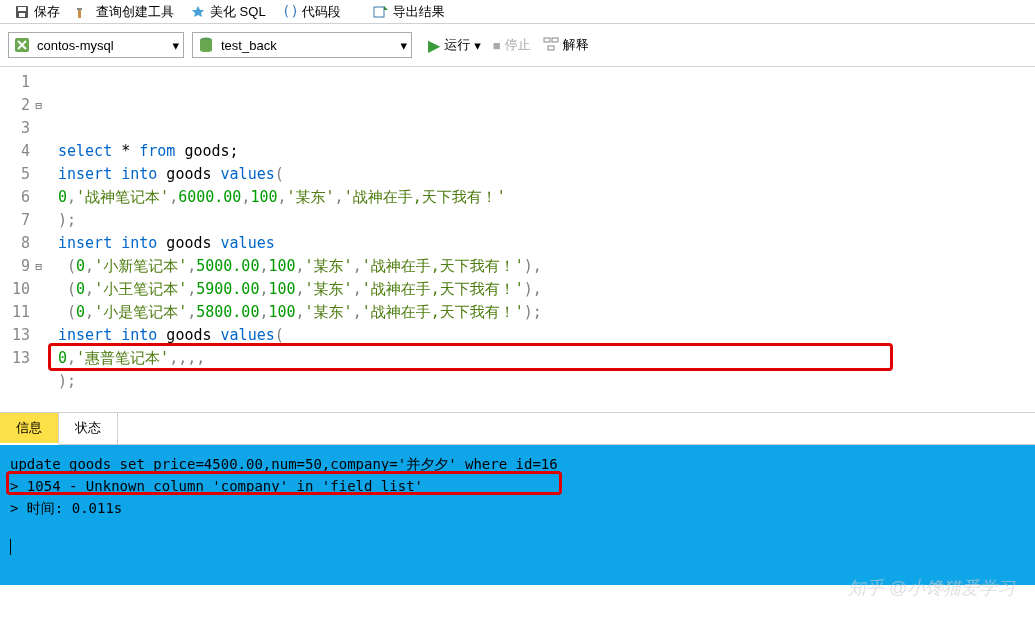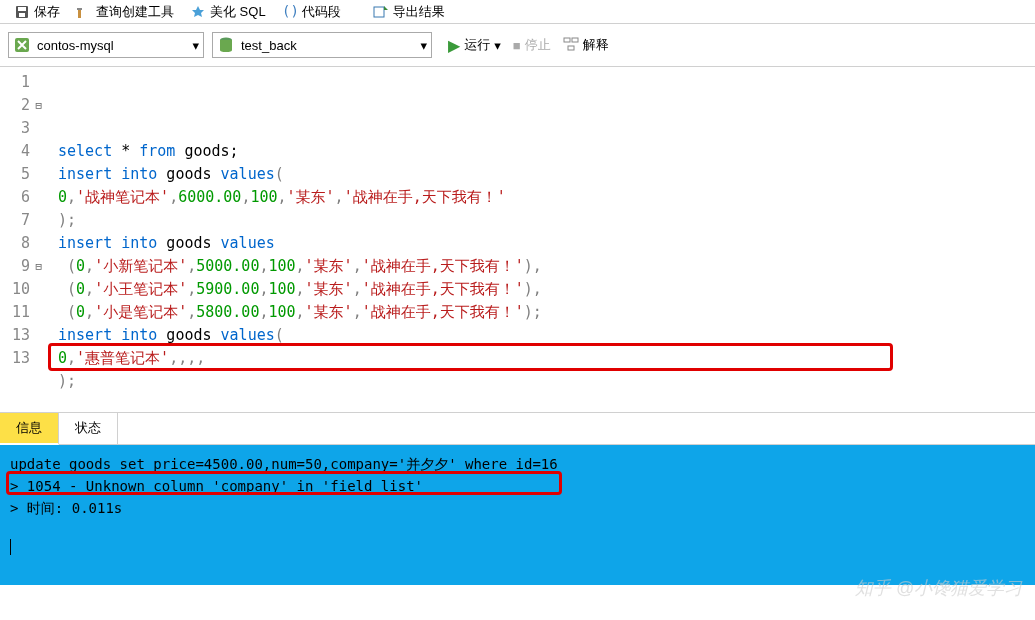--- a/index.html
+++ b/index.html
@@ -16,37 +16,37 @@
     .action-btn { display: flex; align-items: center; gap: 4px; cursor: pointer; }
     
     .editor { display: flex; background: #fff; height: 345px; overflow: hidden; }
     .gutter { width: 50px; background: #fff; text-align: right; padding: 4px 8px 4px 4px; color: #888; font-family: Consolas, monospace; font-size: 15px; line-height: 23px; }
     .gutter-line { display: flex; justify-content: flex-end; align-items: center; gap: 2px; }
     .fold-mark { color: #666; font-size: 11px; width: 10px; }
     .code { flex: 1; padding: 4px 8px; font-family: Consolas, monospace; font-size: 15px; line-height: 23px; white-space: pre; position: relative; }
     
     .kw { color: #0066cc; }
     .num { color: #009900; }
-    .str { color: #b91c1c; }
+    .str { color: #4d7c0f; }
     .sym { color: #808080; }
     .plain { color: #000; }
     
     .highlight-box { position: absolute; border: 3px solid #e00000; border-radius: 4px; }
     .highlight-box-1 { left: -2px; top: 276px; width: 845px; height: 28px; }
     
     .tabs-section { border-top: 1px solid #d0d0d0; }
     .tabs { display: flex; border-bottom: 1px solid #d0d0d0; }
     .tab { padding: 6px 16px; cursor: pointer; border-right: 1px solid #d0d0d0; }
     .tab.active { background: #fde047; border-bottom: 2px solid #fff; margin-bottom: -1px; }
     
     .output { padding: 8px 10px; font-family: Consolas, monospace; font-size: 14px; line-height: 22px; background: #0ea5e9; position: relative; height: 140px; }
     .output-line { white-space: pre; }
     .highlight-box-2 { position: absolute; border: 3px solid #e00000; border-radius: 4px; left: 6px; top: 26px; width: 556px; height: 24px; }
     
-    .watermark { position: absolute; right: 13px; bottom: 20px; color: #ccc; font-size: 18px; font-style: italic; opacity: 0.6; }
+    .watermark { position: absolute; right: 20px; bottom: 20px; color: #ccc; font-size: 18px; font-style: italic; opacity: 0.6; }
   </style>
 </head>
 <body>
 
 <div class="top-toolbar">
   <div class="tool-btn">
     <span class="tool-icon">
       <svg viewBox="0 0 16 16" width="16" height="16">
           <rect x="2" y="2" width="12" height="12" rx="1" fill="#555"></rect>
           <rect x="4" y="3" width="8" height="4" fill="#fff"></rect>
@@ -86,21 +86,21 @@
       <svg viewBox="0 0 16 16" width="16" height="16">
           <rect x="1" y="3" width="10" height="10" fill="none" stroke="#3878b0"></rect>
           <path d="M11 2 L15 6 L11 6 Z" fill="#3a8a3a"></path>
         </svg>
     </span>
     <span>导出结果</span>
   </div>
 </div>
 
 <div class="connection-bar">
-  <div class="dropdown" style="width:196px">
+  <div class="dropdown" style="width:176px">
     <span class="dropdown-icon">
       <svg viewBox="0 0 18 18" width="18" height="18">
           <rect x="2" y="2" width="14" height="14" rx="2" fill="#6aa84f"></rect>
           <path d="M5 5 L13 13 M5 13 L13 5" stroke="#fff" stroke-width="2"></path>
         </svg>
     </span>
     <span style="flex:1">contos-mysql</span>
     <span>▾</span>
   </div>
   <div class="dropdown" style="width:220px">

